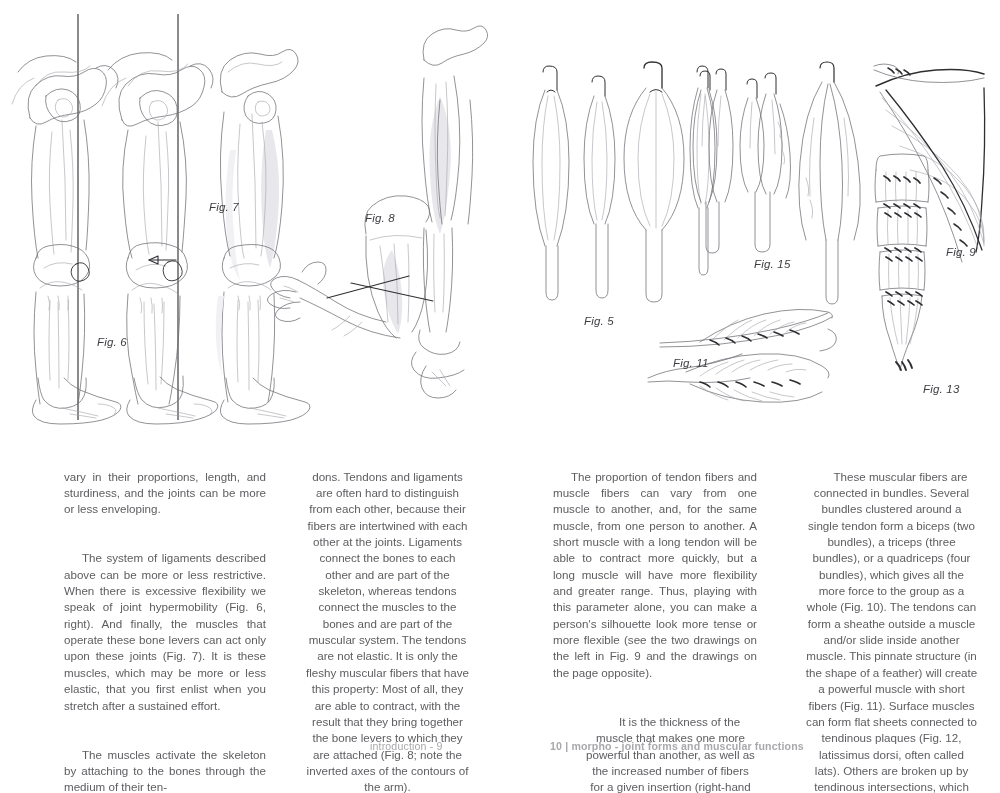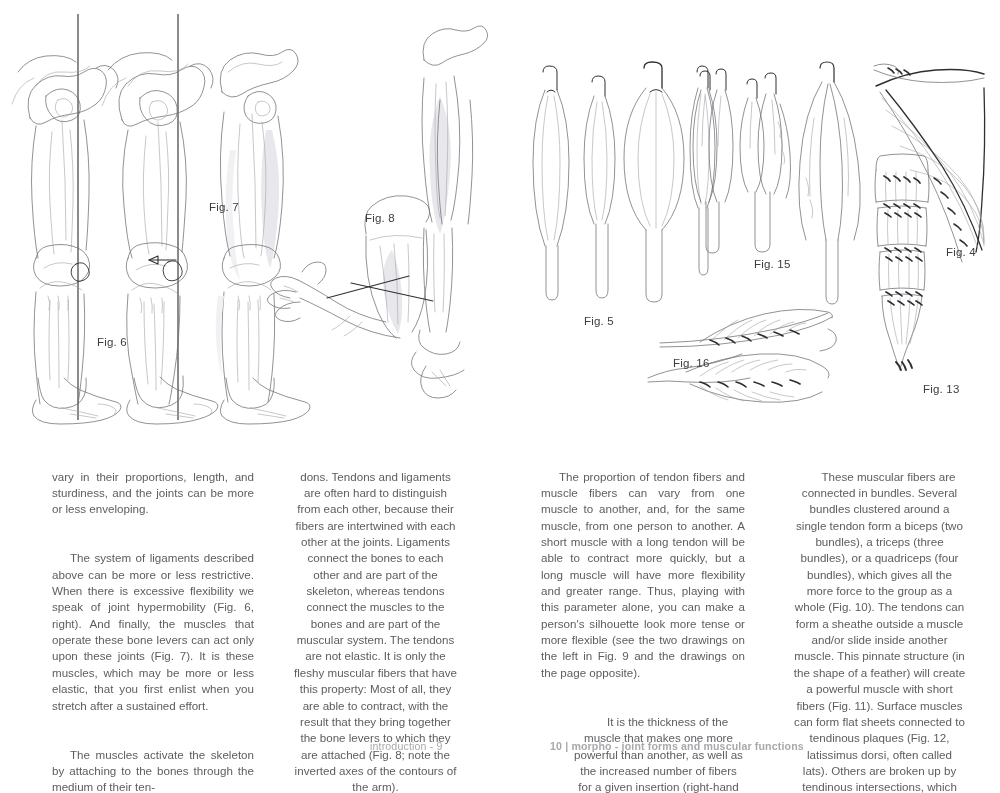--- a/index.html
+++ b/index.html
@@ -10,28 +10,29 @@
   }
   .page{position:absolute;inset:0;background:#fff;}
 
   
   .plate{position:absolute;left:0;top:0;width:1000px;height:430px;}
   .plate svg{display:block;}
 
   .fig-label{
     position:absolute;
     font-family:"Liberation Sans", sans-serif;
+    font-style:italic;
     font-size:11.5px;
     color:#3d3d42;
     letter-spacing:.2px;
     white-space:nowrap;
   }
 
   
-  .cols{position:absolute;left:0;top:436px;width:848px;height:300px;}
+  .cols{position:absolute;left:12px;top:436px;width:848px;height:300px;}
   .col{
     position:absolute;top:0;
     font-size:11.6px;
     line-height:16.35px;
     text-align:justify;
     text-justify:inter-word;
     color:#5d5d61;
     white-space:pre-wrap;
   }
   .col p{margin:0;text-indent:0;}
@@ -356,22 +357,22 @@
         <path class="ink" stroke-width="1.9" d="M896 362 q4 4 5 8 M902 362 q3 4 4 8 M908 360 q3 4 4 8"></path>
       </g>
 
     </svg>
 
     <div class="fig-label" style="left:97px;top:336px;">Fig. 6</div>
     <div class="fig-label" style="left:209px;top:201px;">Fig. 7</div>
     <div class="fig-label" style="left:365px;top:212px;text-align:center;">Fig. 8</div>
     <div class="fig-label" style="left:584px;top:315px;">Fig. 5</div>
     <div class="fig-label" style="left:754px;top:258px;">Fig. 15</div>
-    <div class="fig-label" style="left:673px;top:357px;">Fig. 16</div>
-    <div class="fig-label" style="left:946px;top:246px;">Fig. 4</div>
+    <div class="fig-label" style="left:673px;top:357px;">Fig. 11</div>
+    <div class="fig-label" style="left:946px;top:246px;">Fig. 9</div>
     <div class="fig-label" style="left:923px;top:371px;margin-top:12px;">Fig. 13</div>
   </div>
 
   <div class="cols">
 
     <div class="col" id="col1">
       <p>vary in their proportions, length, and sturdiness, and the joints can be more or less enveloping.</p>
       <p class="ind">The system of ligaments described above can be more or less restrictive. When there is excessive flexibility we speak of joint hypermobility (Fig. 6, right). And finally, the muscles that operate these bone levers can act only upon these joints (Fig. 7). It is these muscles, which may be more or less elastic, that you first enlist when you stretch after a sustained effort.</p>
       <p class="ind">The muscles activate the skeleton by attaching to the bones through the medium of their ten-</p>
     </div>

